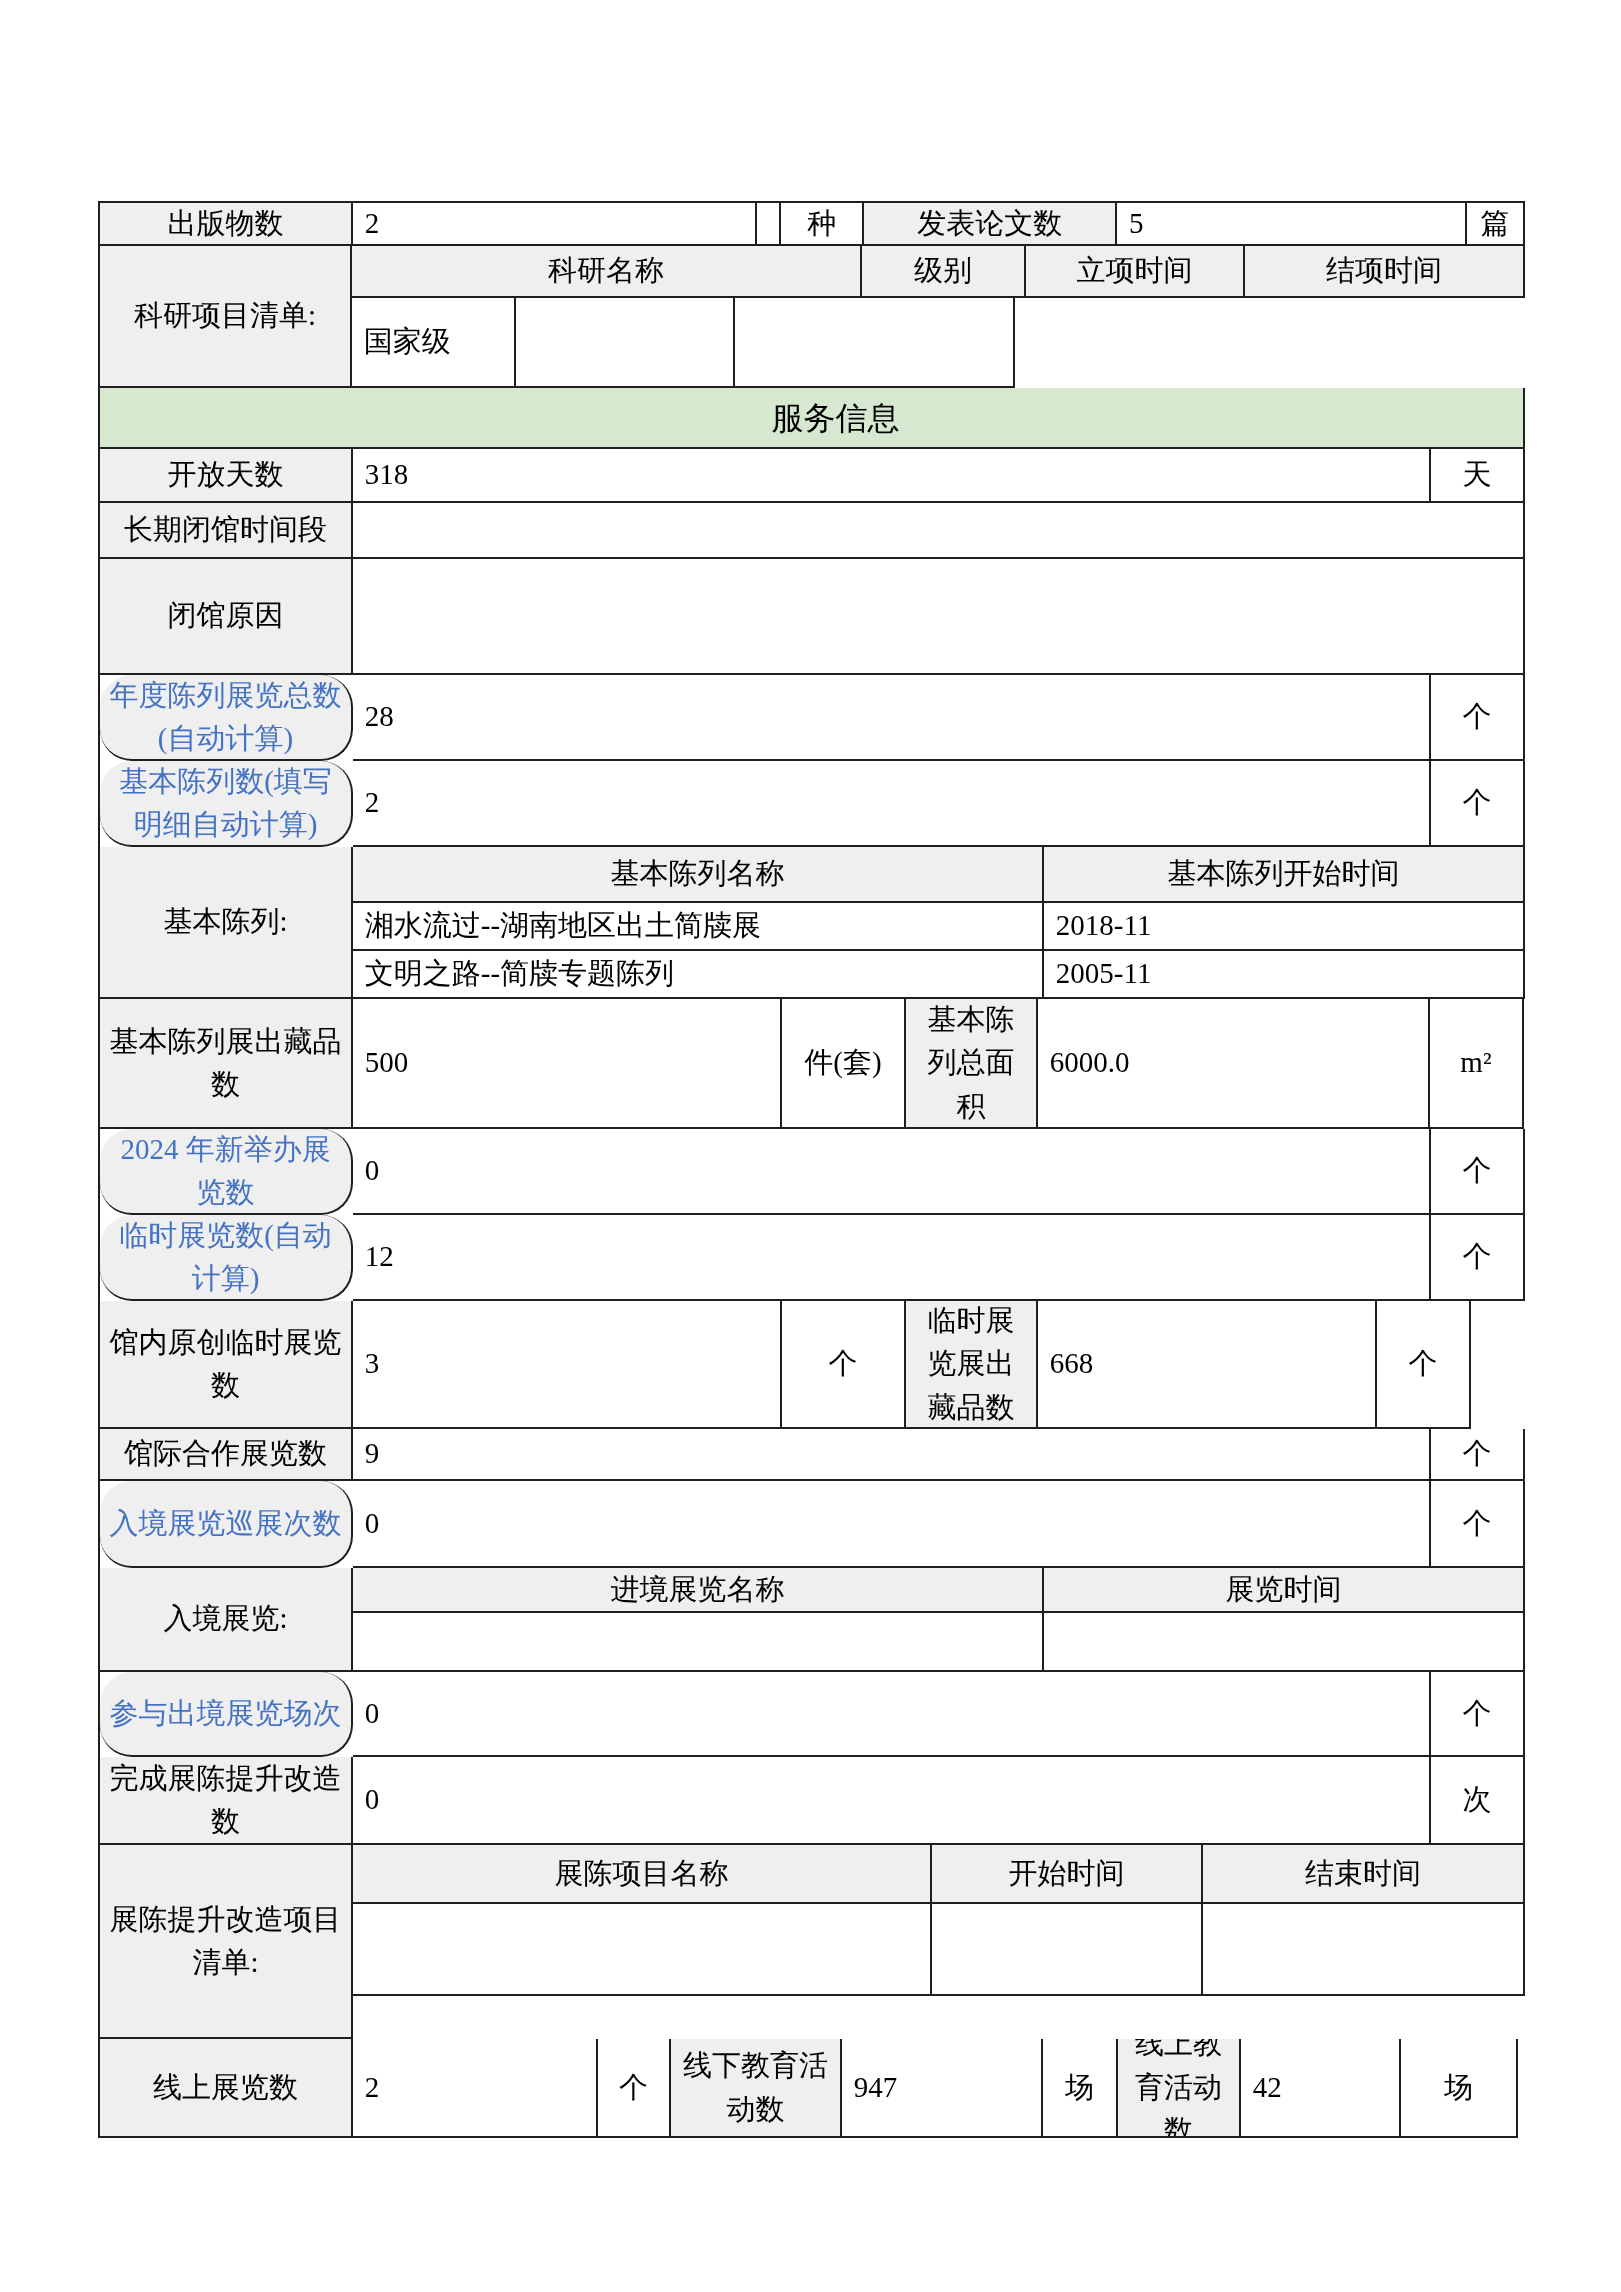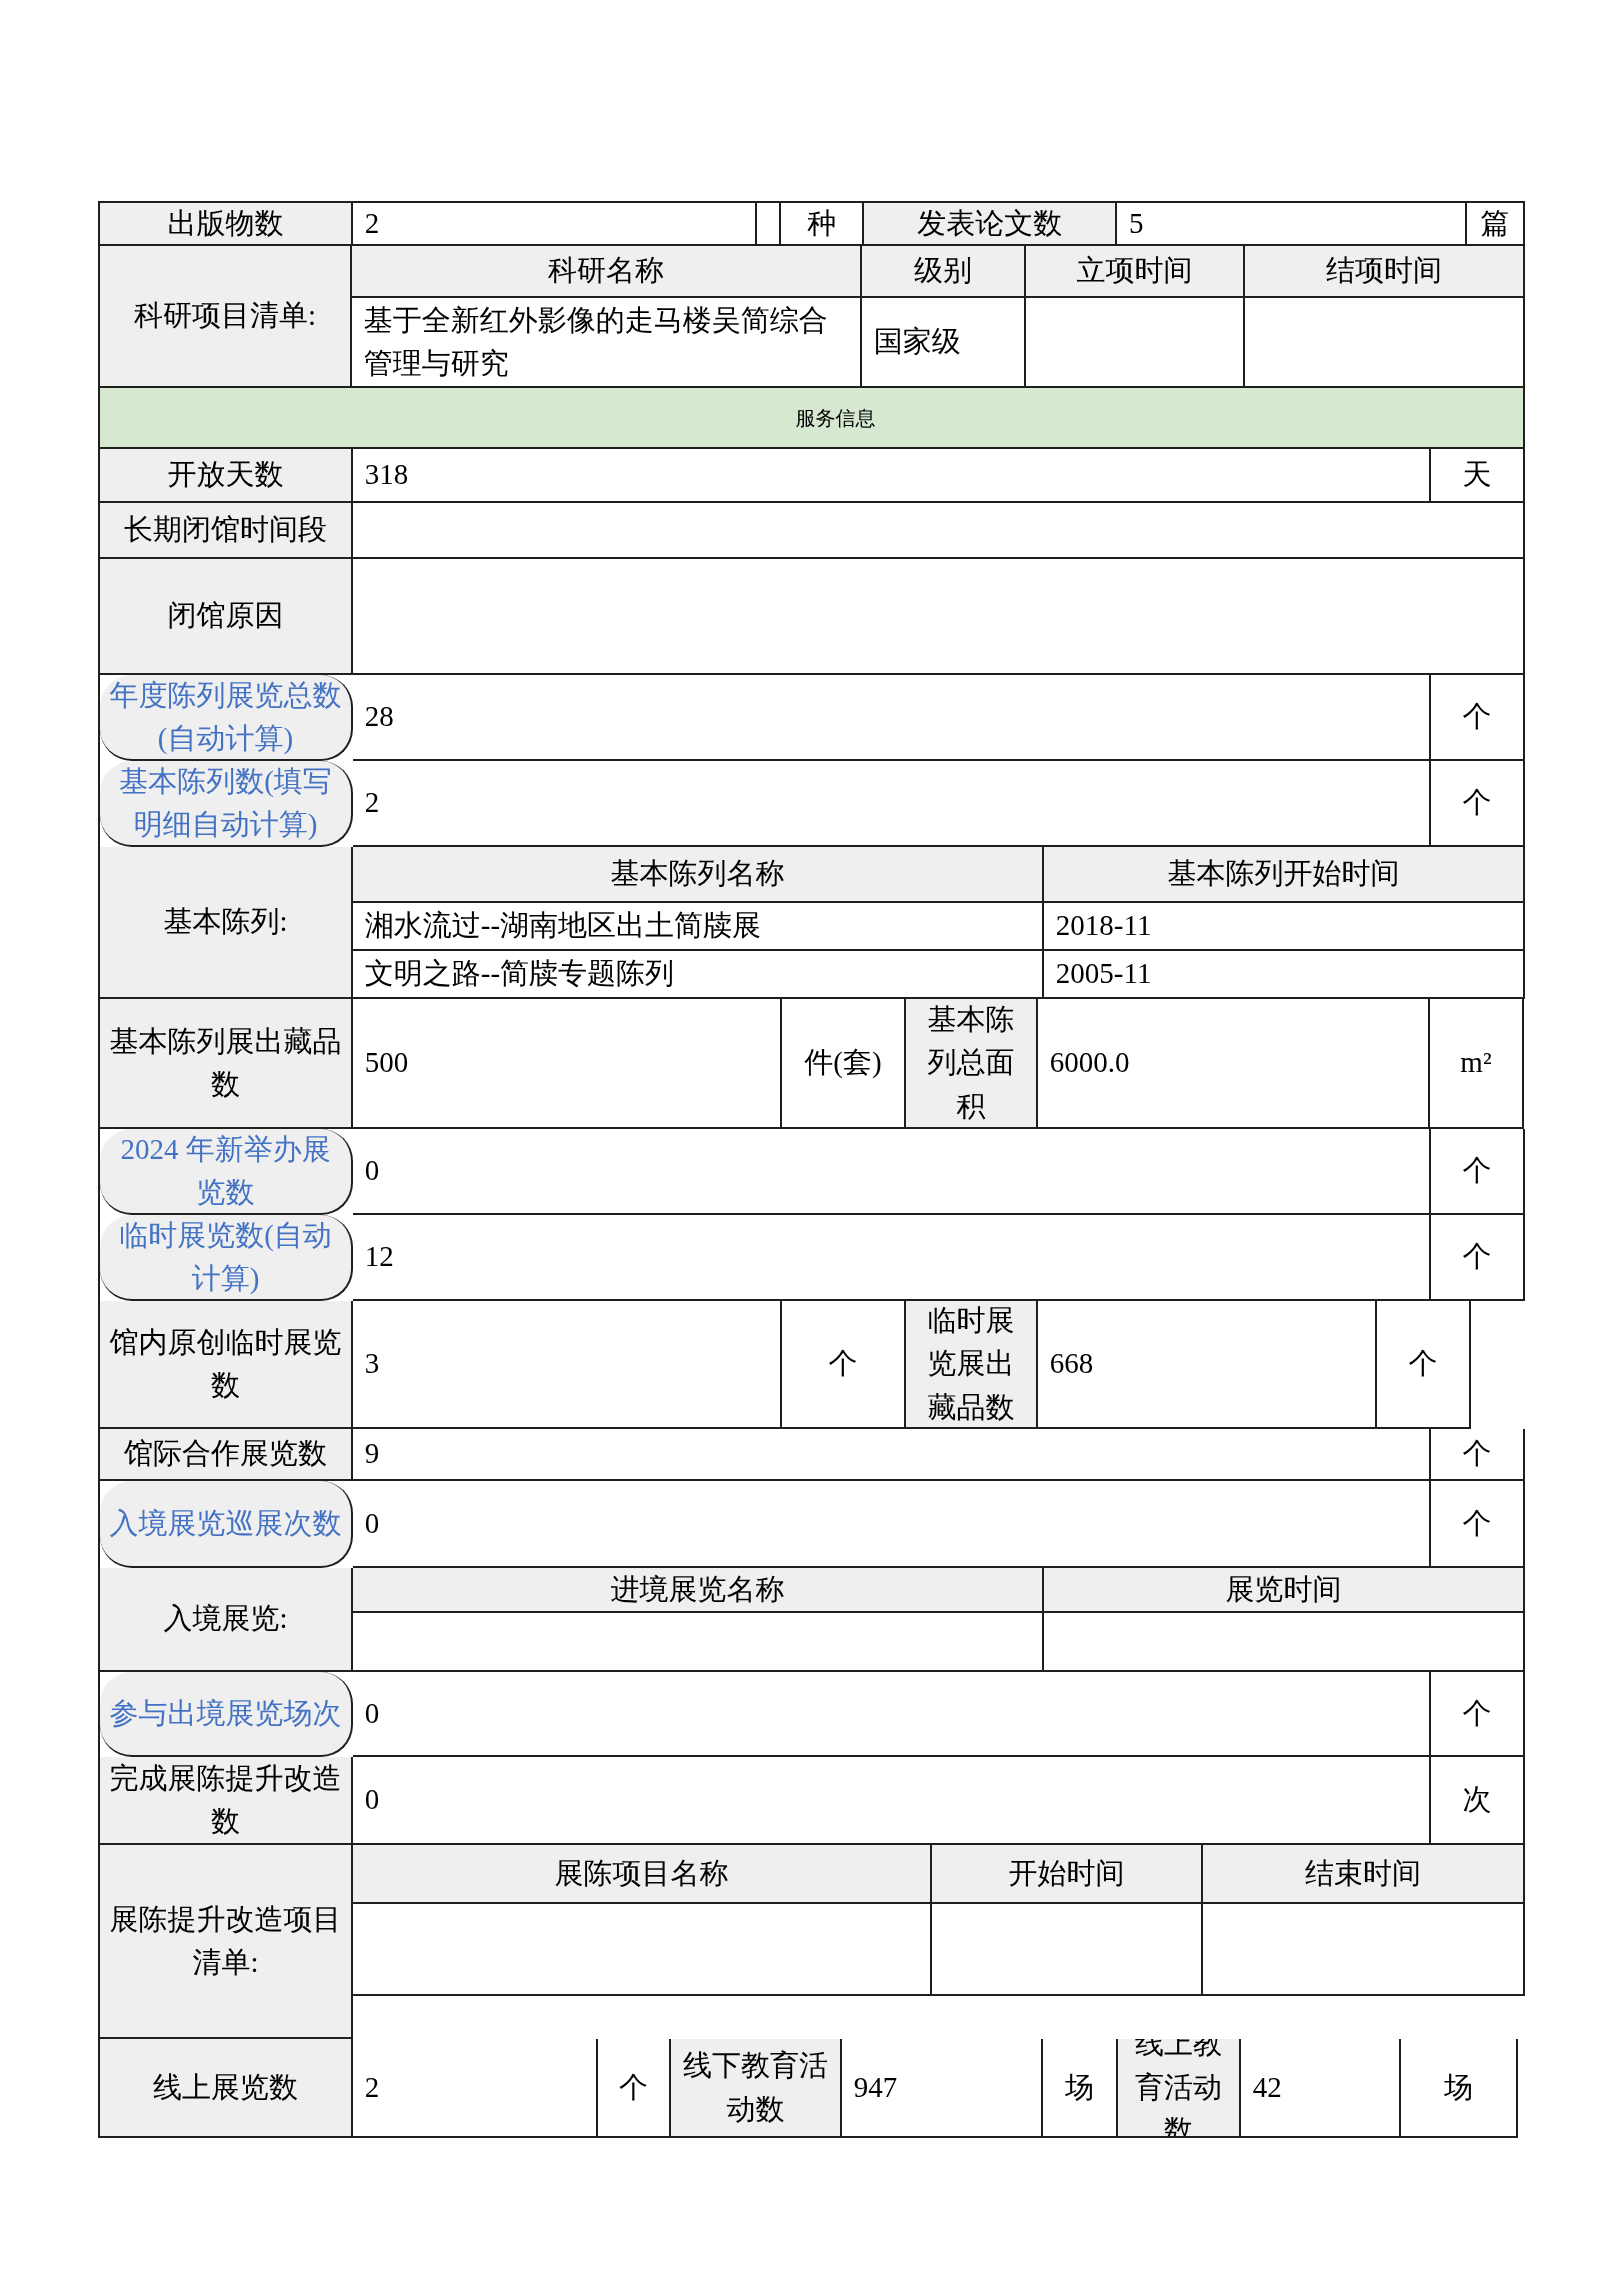--- a/index.html
+++ b/index.html
@@ -26,21 +26,21 @@
     border-right:2px solid var(--bd);
     border-bottom:2.9px solid var(--bd);
     display:flex;align-items:center;justify-content:center;
     text-align:center;font-size:29px;line-height:1.5;
     overflow:hidden;
   }
   .lbl{background:var(--grey);padding:0 7.8px;}
   .hdr{background:var(--grey);}
   .val{justify-content:flex-start;text-align:left;padding-left:11.8px;padding-right:5.9px;}
   .blue{color:var(--blue);border-radius:32px;}
-  .banner{background:var(--green);font-size:20px;padding-left:48px;}
+  .banner{background:var(--green);font-size:32px;padding-left:48px;}
   .sub{display:flex;flex-direction:column;flex:1;}
   .subrow{display:flex;}
   .subrow .c{border-bottom:2px solid var(--bd);}
   .subrow.last .c{border-bottom:2.9px solid var(--bd);}
 </style>
 </head>
 <body>
 
 <div class="tbl">
 
@@ -57,21 +57,20 @@
   <div class="row" style="height:142px">
     <div class="c lbl" style="width:253px;border-bottom-width:2.9px">科研项目清单:</div>
     <div class="sub">
       <div class="subrow">
         <div class="c hdr" style="width:510px;height:52px">科研名称</div>
         <div class="c hdr" style="width:164px;height:52px">级别</div>
         <div class="c hdr" style="width:219px;height:52px">立项时间</div>
         <div class="c hdr" style="width:280px;height:52px">结项时间</div>
       </div>
       <div class="subrow last">
-        <div class="c val" style="width:510px;height:90px">基于全新红外影像的走马楼吴简综合管理与研究</div>
         <div class="c val" style="width:164px;height:90px">国家级</div>
         <div class="c val" style="width:219px;height:90px"></div>
         <div class="c val" style="width:280px;height:90px"></div>
       </div>
     </div>
   </div>
 
   <div class="row" style="height:61px">
     <div class="c banner" style="width:1425px">服务信息</div>
   </div>

